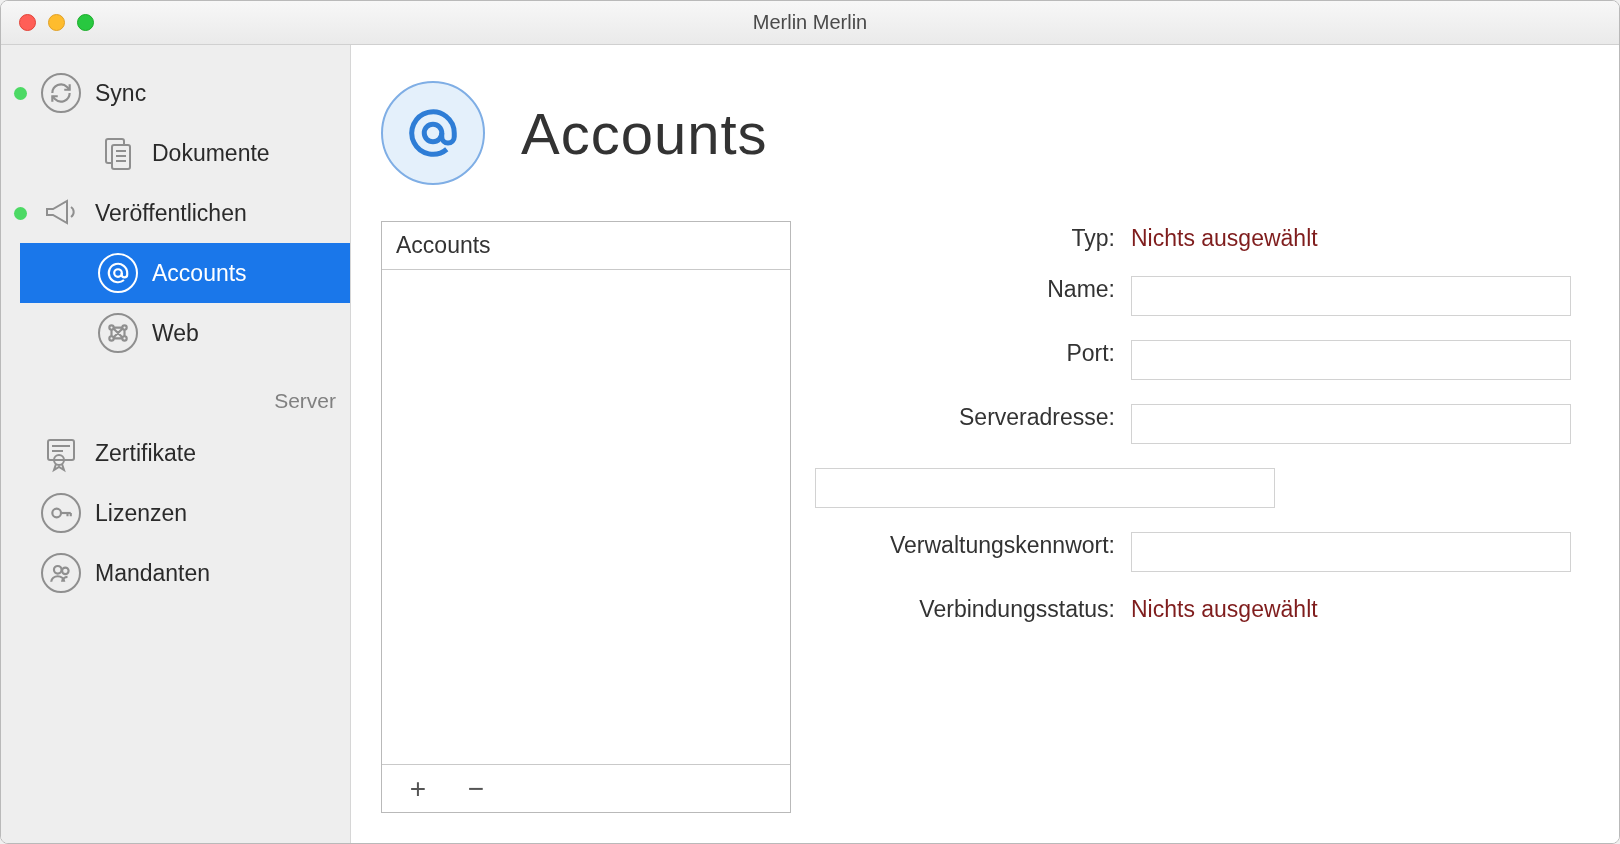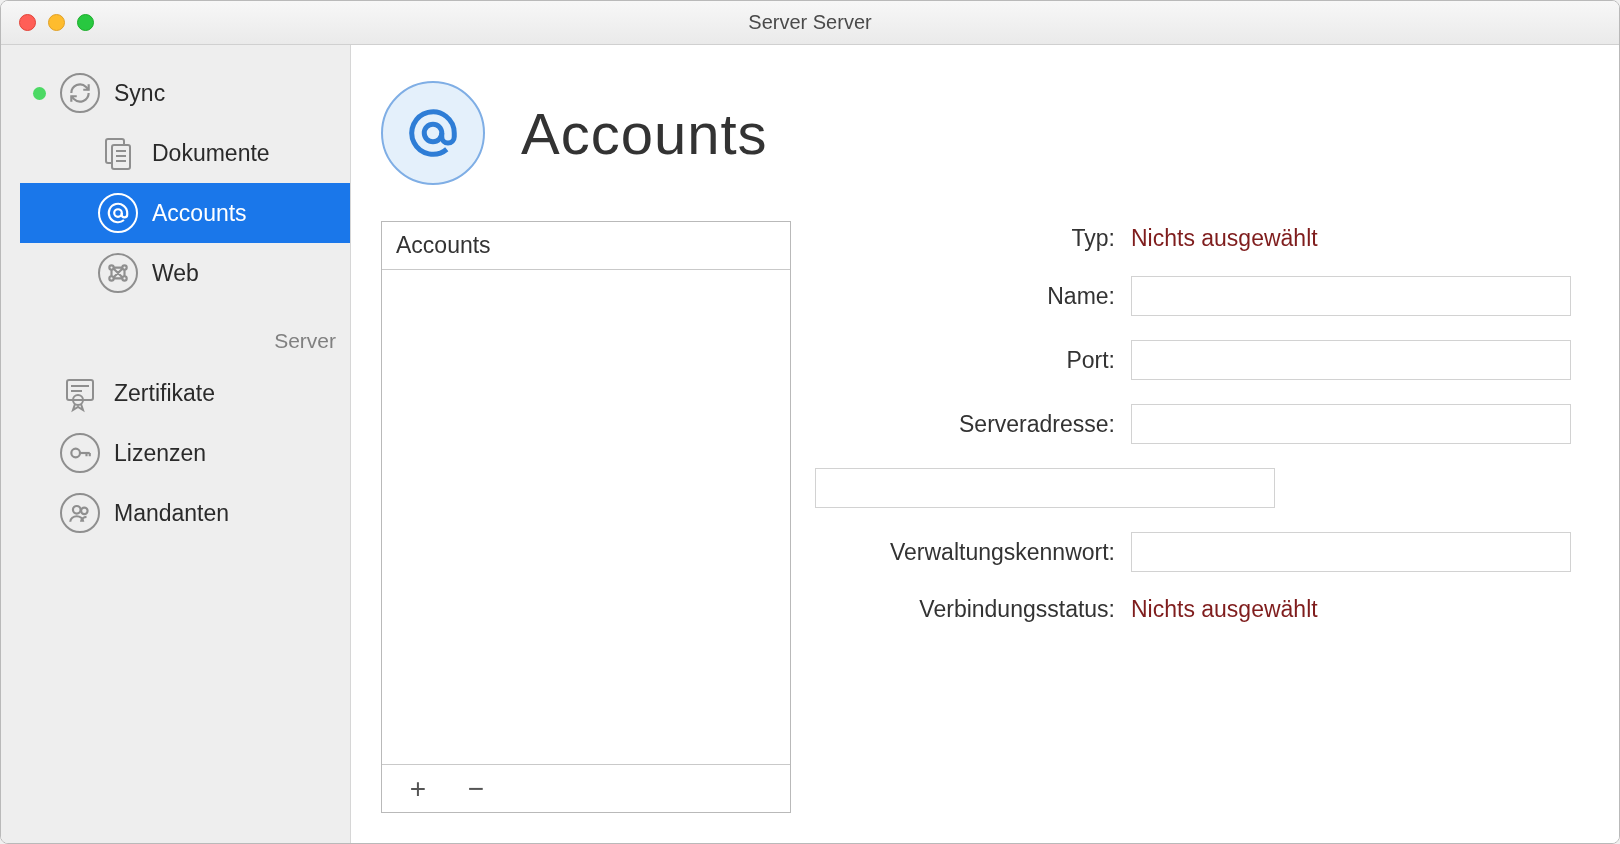--- a/index.html
+++ b/index.html
@@ -49,21 +49,21 @@
     padding-top: 18px;
     overflow-y: auto;
   }
   .section-label {
     font-size: 21px; color: #808080; font-weight: 400;
     padding: 6px 14px 10px;
   }
   .side-item {
     display: flex; align-items: center;
     height: 60px;
-    padding-left: 32px;
+    padding-left: 13px;
     gap: 14px;
     cursor: default;
     font-size: 23px;
     color: #2a2a2a;
   }
   .side-item.child { padding-left: 78px; margin-left: 19px; }
   .side-item.selected { background: #1a77ea; color: #fff; }
   .side-item .dot {
     width: 13px; height: 13px; border-radius: 50%;
     background: #4cd964; flex: 0 0 13px;
@@ -123,21 +123,21 @@
     padding-left: 22px;
   }
   .lf-btn {
     font-size: 28px; line-height: 1; color: #555;
     width: 28px; text-align: center; cursor: default;
   }
 
   
   .form { flex: 1; padding-top: 4px; }
   .form-row {
-    display: flex; align-items: center;
+    display: flex; 
     gap: 16px;
     margin-bottom: 24px;
   }
   .form-label {
     width: 300px; text-align: right;
     font-size: 23px; color: #333;
   }
   .form-value-static {
     font-size: 23px; color: #7f1d1d;
   }
@@ -154,21 +154,21 @@
 <body>
 
 <div class="window">
 
   <div class="titlebar">
     <div class="traffic-lights">
       <div class="tl tl-close"></div>
       <div class="tl tl-min"></div>
       <div class="tl tl-max"></div>
     </div>
-    <div class="titlebar-title">Server Server</div>
+    <div class="titlebar-title">Merlin Merlin</div>
   </div>
 
   <div class="body">
 
     <div class="sidebar">
 
 
       <div class="side-item">
         <span class="dot"></span>
         <span class="side-icon">
@@ -188,20 +188,30 @@
             <rect x="8" y="6" width="18" height="24" rx="2"></rect>
             <rect x="14" y="12" width="18" height="24" rx="2" fill="#eee"></rect>
             <line x1="18" y1="18" x2="28" y2="18"></line>
             <line x1="18" y1="23" x2="28" y2="23"></line>
             <line x1="18" y1="28" x2="28" y2="28"></line>
           </svg>
         </span>
         <span>Dokumente</span>
       </div>
 
+      <div class="side-item">
+        <span class="dot"></span>
+        <span class="side-icon no-circle">
+          <svg viewBox="0 0 40 40" stroke="#8f8f8f" stroke-width="2" fill="none">
+            <path d="M6 16v6h6l14 8V8L12 16H6z"></path>
+            <path d="M30 14a6 6 0 0 1 0 10"></path>
+          </svg>
+        </span>
+        <span>Veröffentlichen</span>
+      </div>
 
       <div class="side-item child selected">
         <span class="side-icon">
           <svg viewBox="0 0 24 24" stroke-width="2">
             <circle cx="12" cy="12" r="3.5"></circle>
             <path d="M15.5 12v1.5a2.5 2.5 0 0 0 5 0V12a8.5 8.5 0 1 0-3 6.5"></path>
           </svg>
         </span>
         <span>Accounts</span>
       </div>

